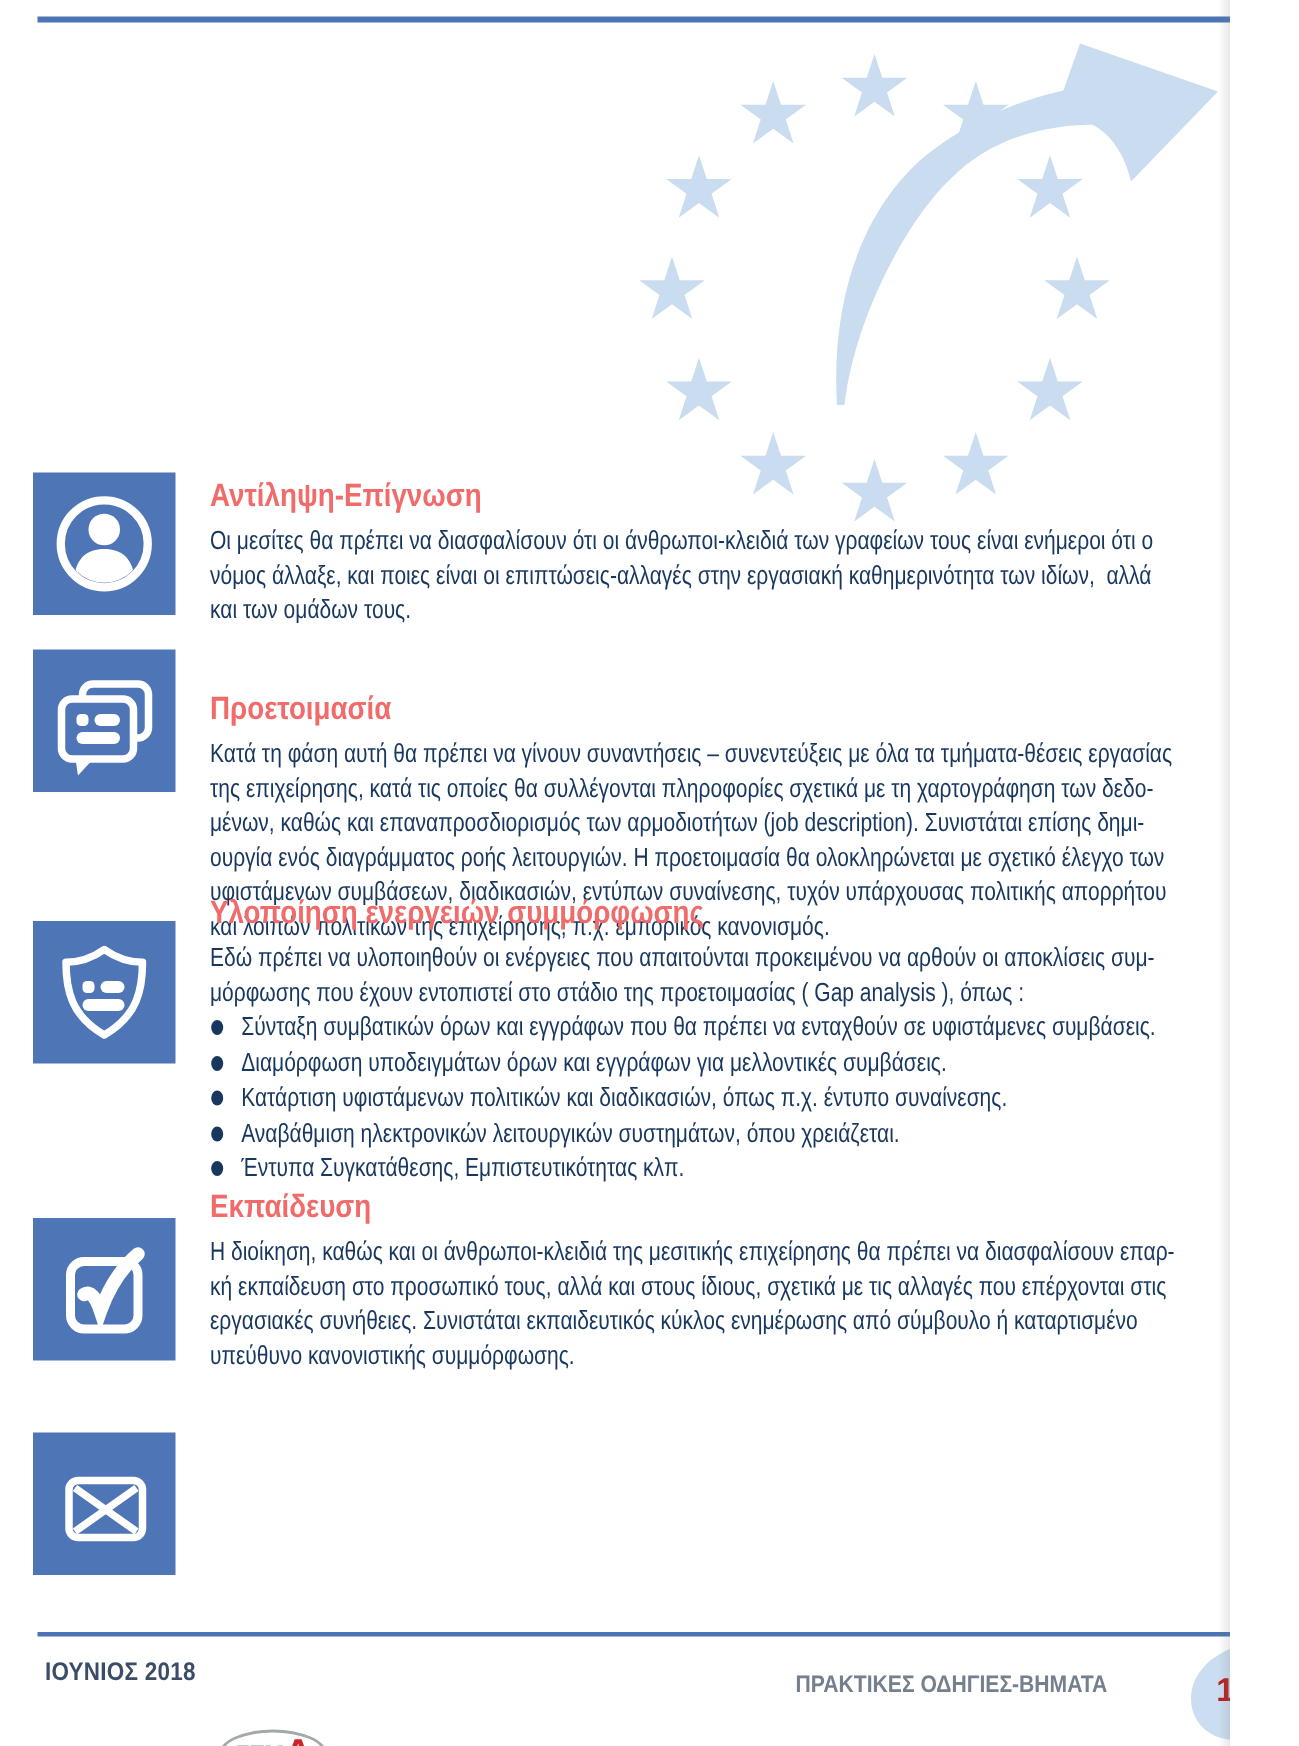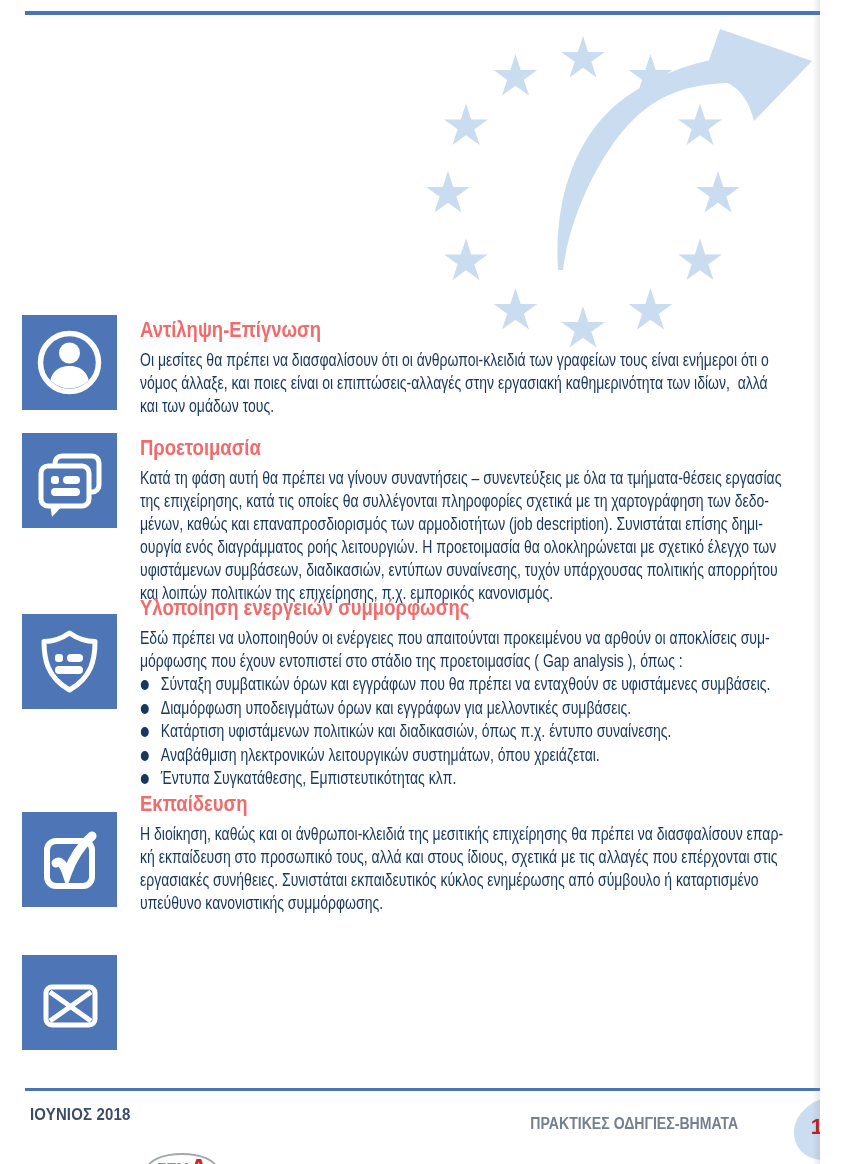--- a/index.html
+++ b/index.html
@@ -118,21 +118,21 @@
   <div class="icon-tile" style="top:433px">
     <svg viewBox="0 0 95 95">
       <rect x="33" y="23" width="44" height="36" rx="7" fill="none" stroke="#fff" stroke-width="5"></rect>
       <rect x="19" y="33" width="48" height="40" rx="7" fill="#4E76B6" stroke="#fff" stroke-width="5"></rect>
       <polygon points="28,71 42,71 30,84" fill="#fff"></polygon>
       <rect x="29" y="43" width="8" height="8" rx="3" fill="#fff"></rect>
       <rect x="41" y="43" width="17" height="8" rx="4" fill="#fff"></rect>
       <rect x="29" y="55" width="29" height="8" rx="4" fill="#fff"></rect>
     </svg>
   </div>
-  <div class="section-text" style="top:436px">
+  <div class="section-text" style="top:460px">
     <h2 class="section-title">Προετοιμασία</h2>
     <p class="section-body">Κατά τη φάση αυτή θα πρέπει να γίνουν συναντήσεις – συνεντεύξεις με όλα τα τμήματα-θέσεις εργασίας
 της επιχείρησης, κατά τις οποίες θα συλλέγονται πληροφορίες σχετικά με τη χαρτογράφηση των δεδο-
 μένων, καθώς και επαναπροσδιορισμός των αρμοδιοτήτων (job description). Συνιστάται επίσης δημι-
 ουργία ενός διαγράμματος ροής λειτουργιών. Η προετοιμασία θα ολοκληρώνεται με σχετικό έλεγχο των
 υφιστάμενων συμβάσεων, διαδικασιών, εντύπων συναίνεσης, τυχόν υπάρχουσας πολιτικής απορρήτου
 και λοιπών πολιτικών της επιχείρησης, π.χ. εμπορικός κανονισμός.</p>
   </div>
 
   <div class="icon-tile" style="top:614px">

